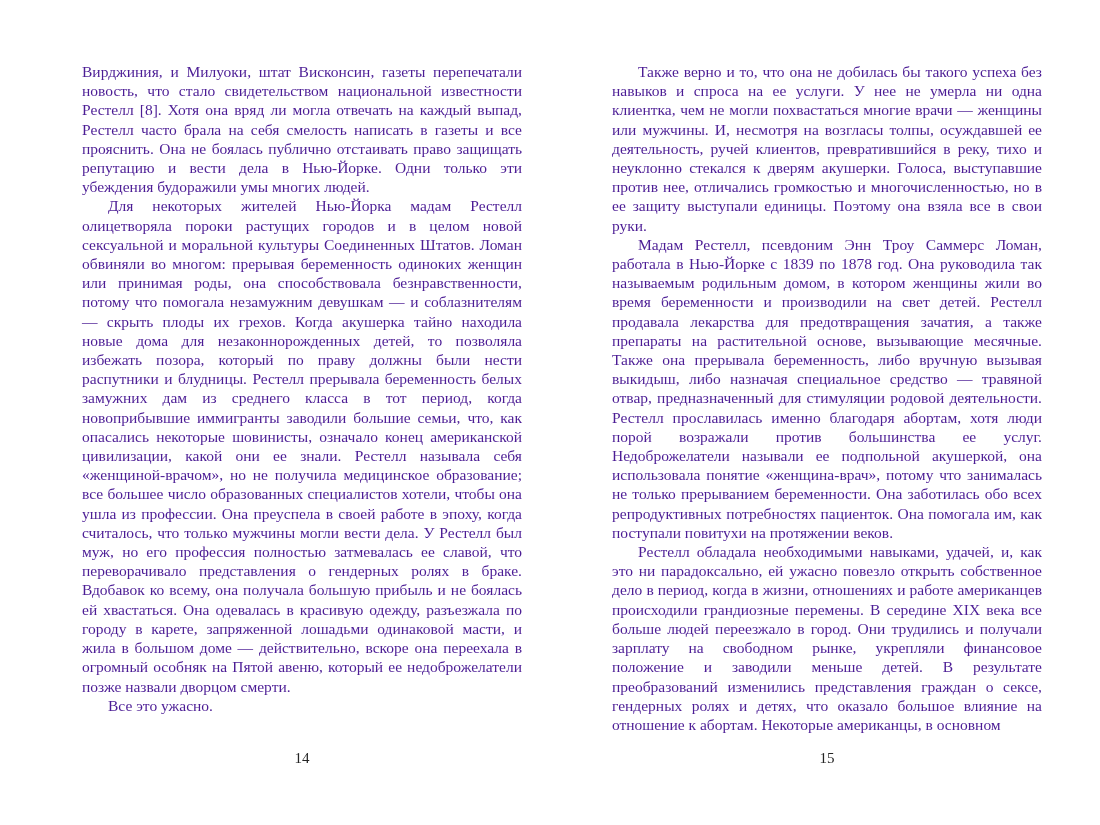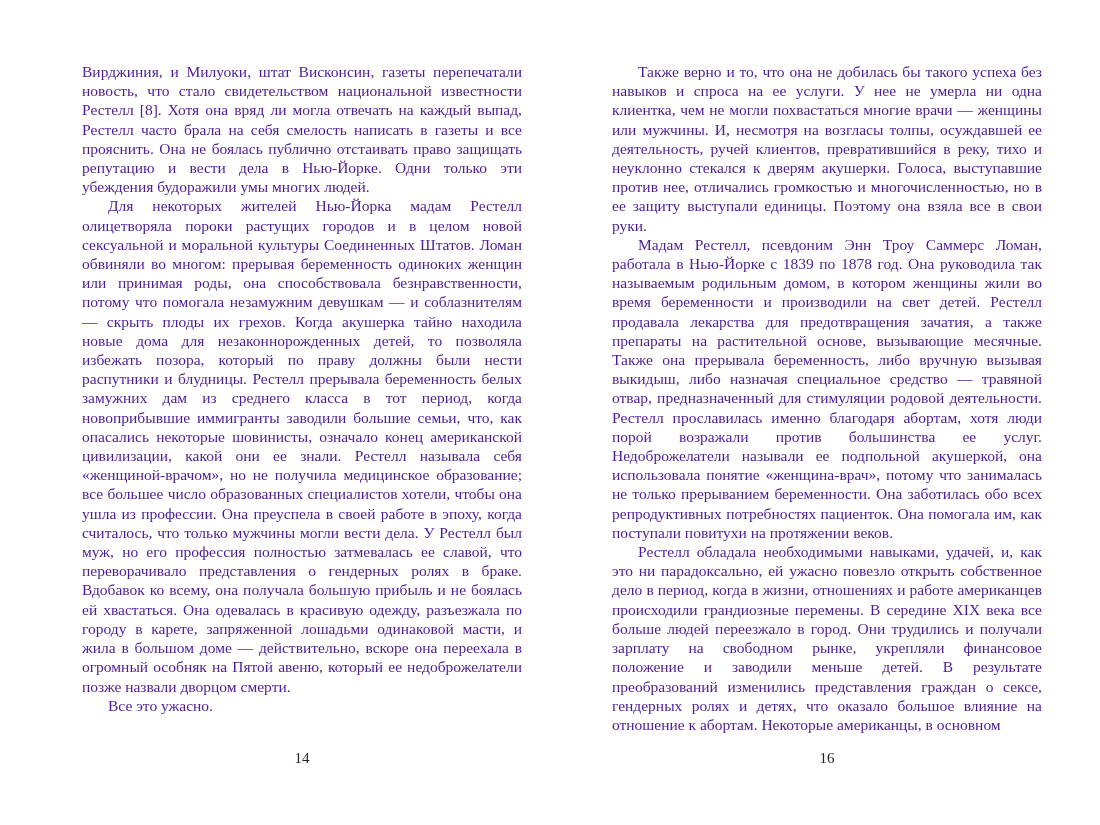--- a/index.html
+++ b/index.html
@@ -77,16 +77,16 @@
     </div>
     <div class="page-number">14</div>
   </div>
 
   <div class="page page-right">
     <div class="page-body" lang="ru">
       <p>Также верно и то, что она не добилась бы такого успеха без навыков и спроса на ее услуги. У нее не умерла ни одна клиентка, чем не могли похвастаться многие врачи — женщины или мужчины. И, несмотря на возгласы толпы, осуждавшей ее деятельность, ручей клиентов, превратившийся в реку, тихо и неуклонно стекался к дверям акушерки. Голоса, выступавшие против нее, отличались громкостью и многочисленностью, но в ее защиту выступали единицы. Поэтому она взяла все в свои руки.</p>
       <p>Мадам Рестелл, псевдоним Энн Троу Саммерс Ломан, работала в Нью-Йорке с 1839 по 1878 год. Она руководила так называемым родильным домом, в котором женщины жили во время беременности и производили на свет детей. Рестелл продавала лекарства для предотвращения зачатия, а также препараты на растительной основе, вызывающие месячные. Также она прерывала беременность, либо вручную вызывая выкидыш, либо назначая специальное средство — травяной отвар, предназначенный для стимуляции родовой деятельности. Рестелл прославилась именно благодаря абортам, хотя люди порой возражали против большинства ее услуг. Недоброжелатели называли ее подпольной акушеркой, она использовала понятие «женщина-врач», потому что занималась не только прерыванием беременности. Она заботилась обо всех репродуктивных потребностях пациенток. Она помогала им, как поступали повитухи на протяжении веков.</p>
       <p>Рестелл обладала необходимыми навыками, удачей, и, как это ни парадоксально, ей ужасно повезло открыть собственное дело в период, когда в жизни, отношениях и работе американцев происходили грандиозные перемены. В середине XIX века все больше людей переезжало в город. Они трудились и получали зарплату на свободном рынке, укрепляли финансовое положение и заводили меньше детей. В результате преобразований изменились представления граждан о сексе, гендерных ролях и детях, что оказало большое влияние на отношение к абортам. Некоторые американцы, в основном</p>
     </div>
-    <div class="page-number">16</div>
+    <div class="page-number">15</div>
   </div>
 
 </div>
 
 </body></html>

